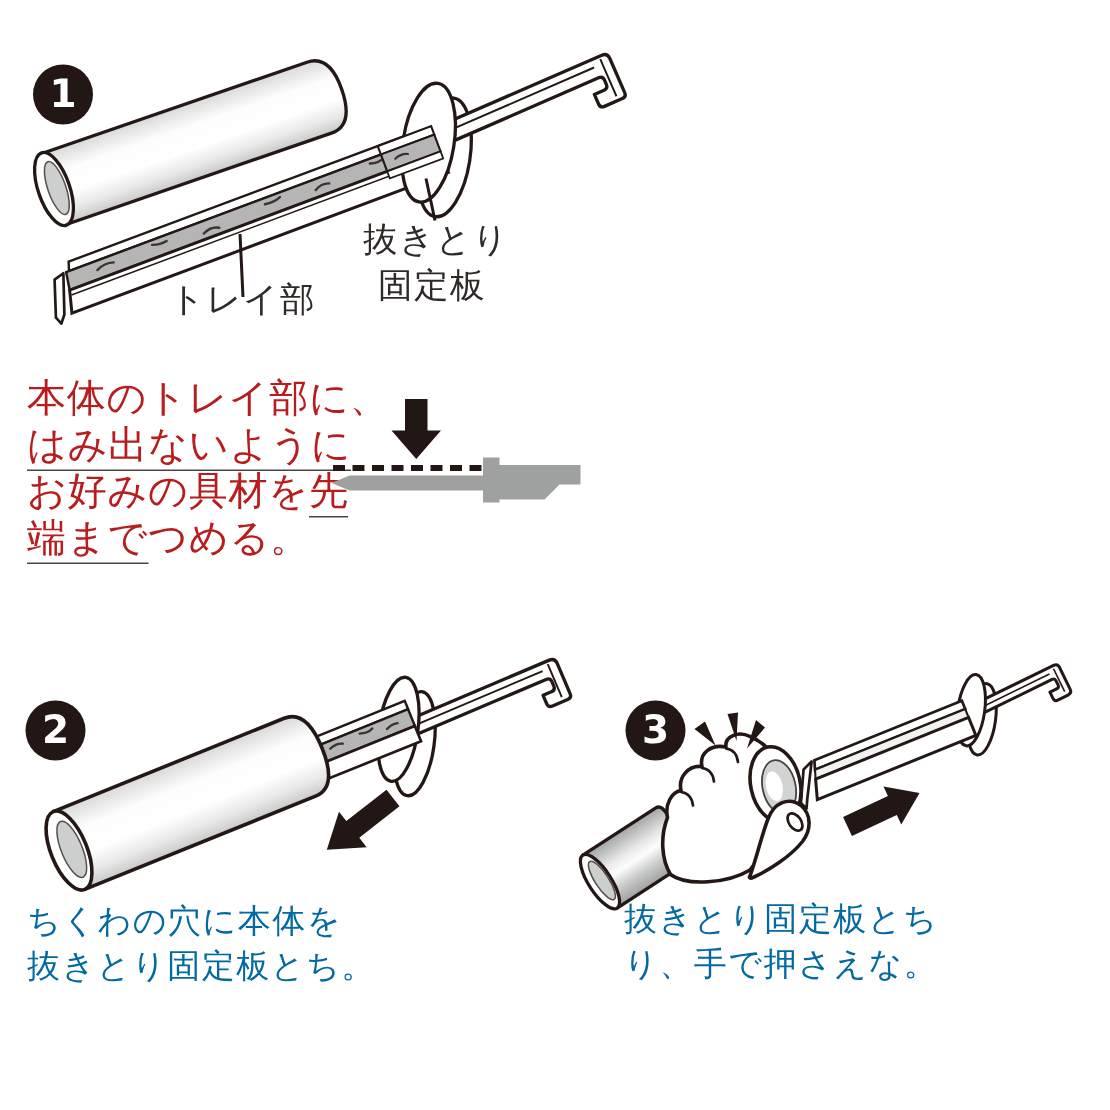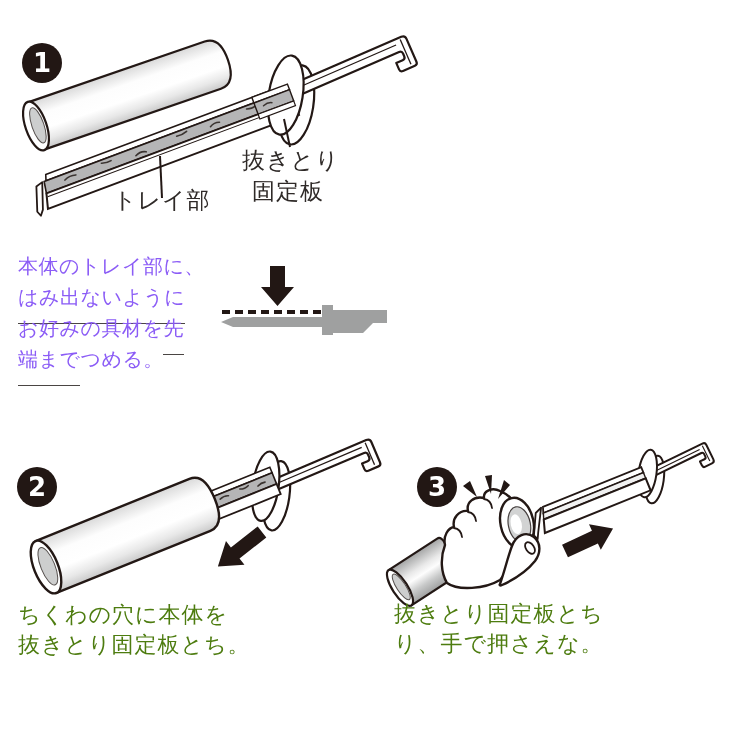--- a/index.html
+++ b/index.html
@@ -9,23 +9,23 @@
   }
   .badge{
     position:absolute;width:40px;height:40px;border-radius:50%;
     background:#221714;color:#fff;font-weight:bold;font-size:26px;
     line-height:40px;text-align:center;
   }
   .label{
     position:absolute;font-size:23px;line-height:28px;color:#2f2a28;
     white-space:nowrap;letter-spacing:1px;
   }
-  .para{position:absolute;font-size:20px;line-height:31px;color:#8b5cf6;white-space:nowrap;letter-spacing:0.5px;}
-  .cap{position:absolute;font-size:22px;line-height:30px;color:#4d7c0f;white-space:nowrap;letter-spacing:1px;}
-  .u{border-bottom:1.5px solid #4a4543;padding-bottom:14px;}
+  .para{position:absolute;font-size:26px;line-height:31px;color:#b91c1c;white-space:nowrap;letter-spacing:0.5px;}
+  .cap{position:absolute;font-size:22px;line-height:30px;color:#0369a1;white-space:nowrap;letter-spacing:1px;}
+  .u{border-bottom:1.5px solid #4a4543;padding-bottom:1px;}
   svg{position:absolute;overflow:visible;}
   .ink{stroke:#231815;}
 </style>
 </head>
 <body>
 
 <div id="sheet">
 
   <div class="badge" style="left:22px;top:43px;">1</div>
 
@@ -218,18 +218,18 @@
       <polygon points="463,486 470,481 477,497"></polygon>
       <polygon points="485,476 492,475 491,494"></polygon>
       <polygon points="504,480 510,485 498,499"></polygon>
     </g>
 
     <g transform="translate(565,551) rotate(-25)">
       <polygon points="0,-7 33,-7 33,-14 53,0 33,14 33,7 0,7" fill="#221714"></polygon>
     </g>
   </svg>
 
-  <div class="cap" style="left:394px;top:599px;">
+  <div class="cap" style="left:416px;top:599px;">
     <div><span>抜きとり固定板とち</span><span class="u"></span><span></span></div>
     <div><span>り、手で押さえな。</span><span class="u"></span><span></span></div>
   </div>
 
 </div>
 
 </body></html>

